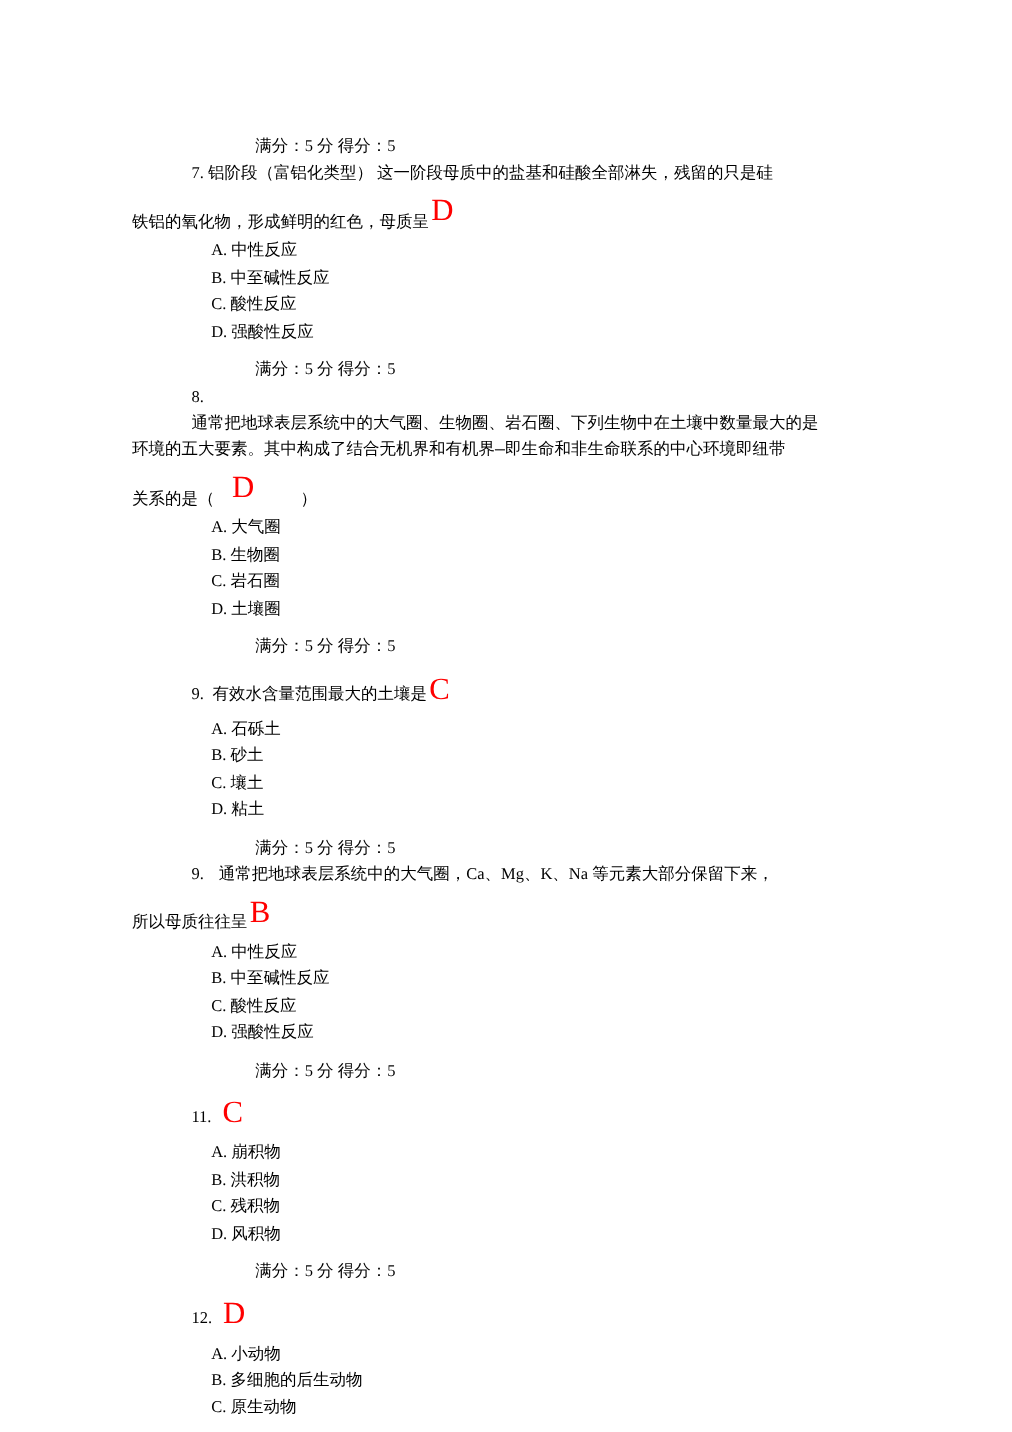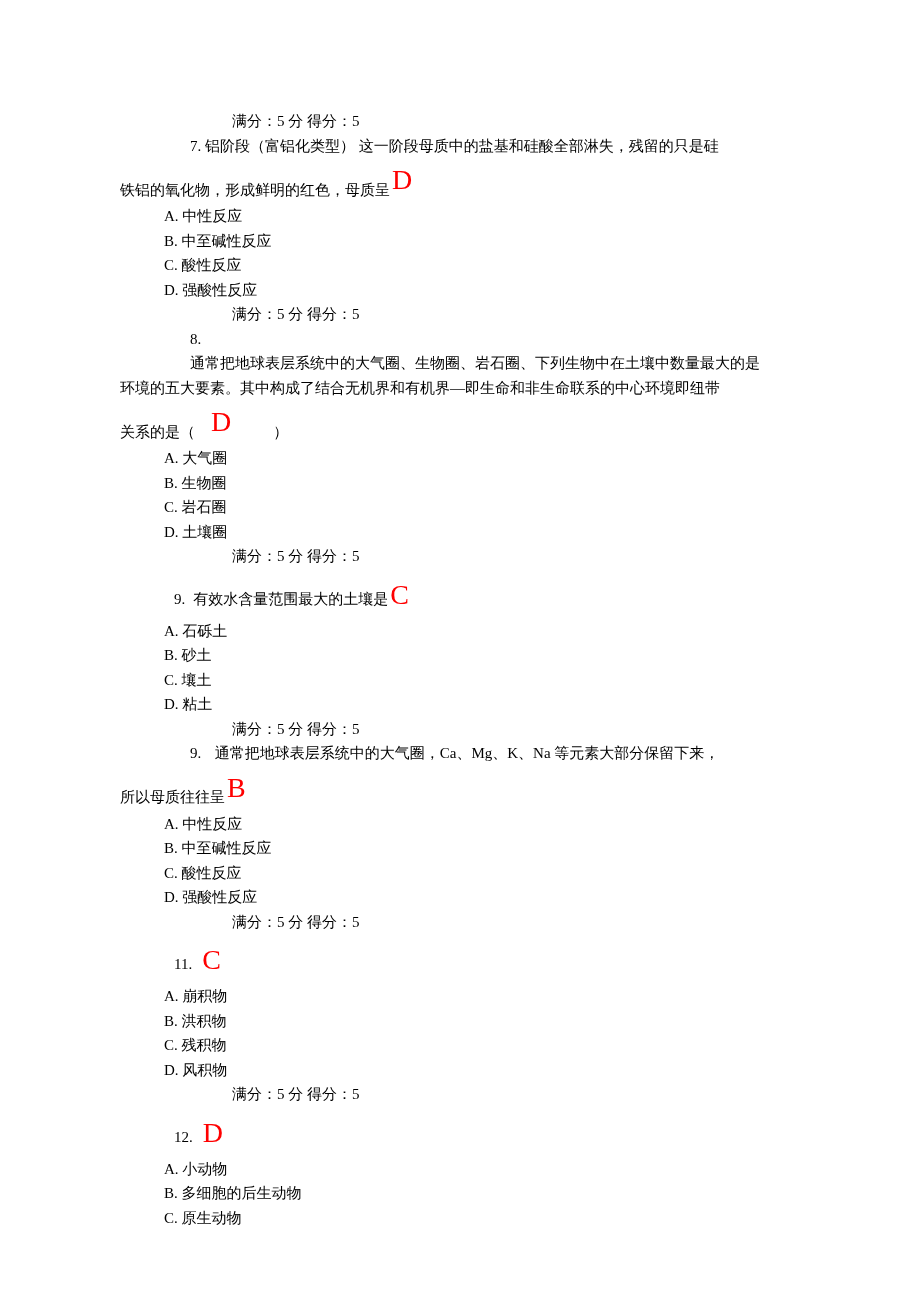--- a/index.html
+++ b/index.html
@@ -8,48 +8,50 @@
       font-size: 15px;
       color: #000;
       background: #fff;
       width: 920px;
       padding: 110px 120px 40px 120px;
       line-height: 1.5;
     }
     .score-line {
       margin-left: 112px;
       margin-bottom: 2px;
+      margin-top: 12px;
     }
     .question-start {
-      margin-left: 70px;
+      margin-left: 54px;
       margin-bottom: 2px;
     }
     .question-cont {
       margin-left: 0;
       margin-bottom: 2px;
       text-align: justify;
+      font-family: Liberation Mono, monospace;
     }
     .question-answer-line {
       margin-left: 0;
       margin-bottom: 4px;
       display: flex;
       align-items: flex-end;
       flex-wrap: wrap;
     }
     .answer-letter {
       font-family: "Times New Roman", serif;
       font-size: 28px;
       color: #ff0000;
       font-weight: normal;
       display: inline;
       vertical-align: baseline;
       padding: 0 2px;
     }
     .option {
-      margin-left: 44px;
+      margin-left: 72px;
       margin-bottom: 2px;
     }
     .q-inline {
       margin-left: 54px;
       margin-bottom: 4px;
       display: flex;
       align-items: baseline;
       flex-wrap: wrap;
     }
     .spacer { height: 4px; }

